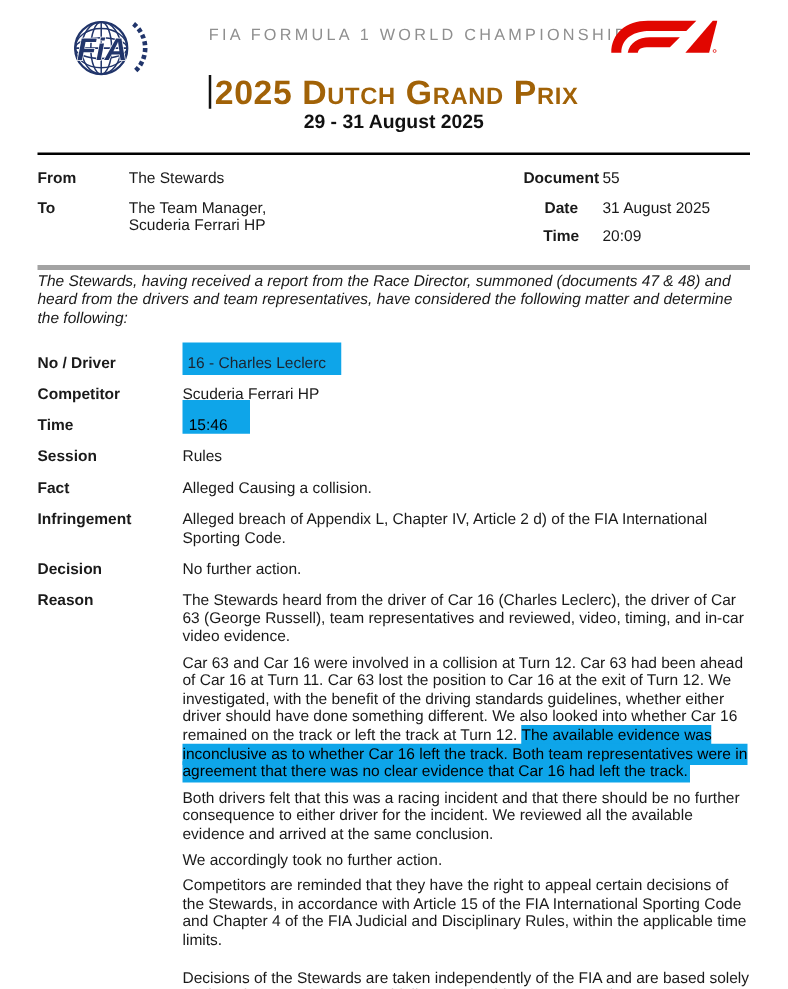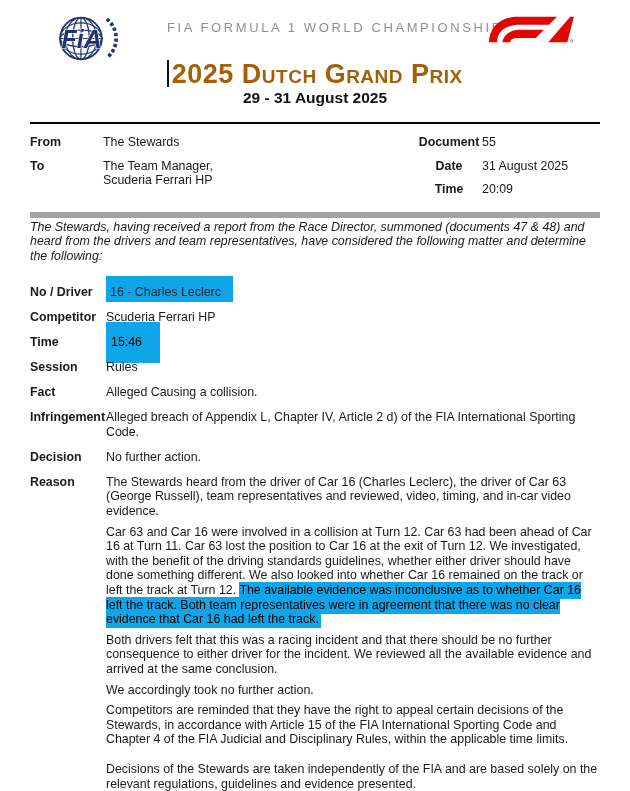--- a/index.html
+++ b/index.html
@@ -34,46 +34,46 @@
   .cursor-bar {
     display: inline-block; width: 1.5px; height: 27px;
     background: #111; margin-right: 3px; vertical-align: -4px;
   }
   .event-dates { font-size: 15.5px; font-weight: bold; line-height: 18px; color: #111; }
 
   
   .meta-table {
     margin: 15px 30px 0 30px;
     border-top: 2px solid #000;
-    border-bottom: 6px solid #a3a3a3;
+    border-bottom: 4px solid #a3a3a3;
     padding: 11px 0 15px 0;
     display: flex;
   }
   .meta-left { flex: 0 0 386px; }
   .meta-right { flex: 1; }
   .meta-row { display: flex; margin-bottom: 9px; }
   .meta-row:last-child { margin-bottom: 0; }
   .meta-label { font-weight: bold; flex: none; }
   .meta-left .meta-label { width: 73px; }
   .meta-right .meta-label { width: 66px; text-align: center; }
   .meta-value { flex: 1; }
 
   
   .intro { margin: 2px 30px 0 30px; font-style: italic; }
 
   
   .fields { margin: 21px 30px 0 30px; }
-  .field-row { display: flex; margin-bottom: 10.5px; }
+  .field-row { display: flex; margin-bottom: 10.5px; gap: 40px; }
   .field-label { width: 76px; flex: none; font-weight: bold; white-space: nowrap; }
   .field-value { flex: 1; }
 
   
   .hl { background: #0ea5e9; }
   .hl-driver { padding: 9px 12px 3px 4px; color: #1c2430; }
-  .hl-time   { padding: 13px 18px 14px 5px; }
+  .hl-time   { padding: 13px 18px 0 5px; }
   .hl-inline { padding: 1px 2px 2px 0; }
 
   
   .reason-paragraphs .rp { margin: 0 0 6px 0; }
   .reason-paragraphs .rp-final { margin-top: 15px; margin-bottom: 0; }
 
   svg { display: block; }
 </style>
 </head>
 <body>

